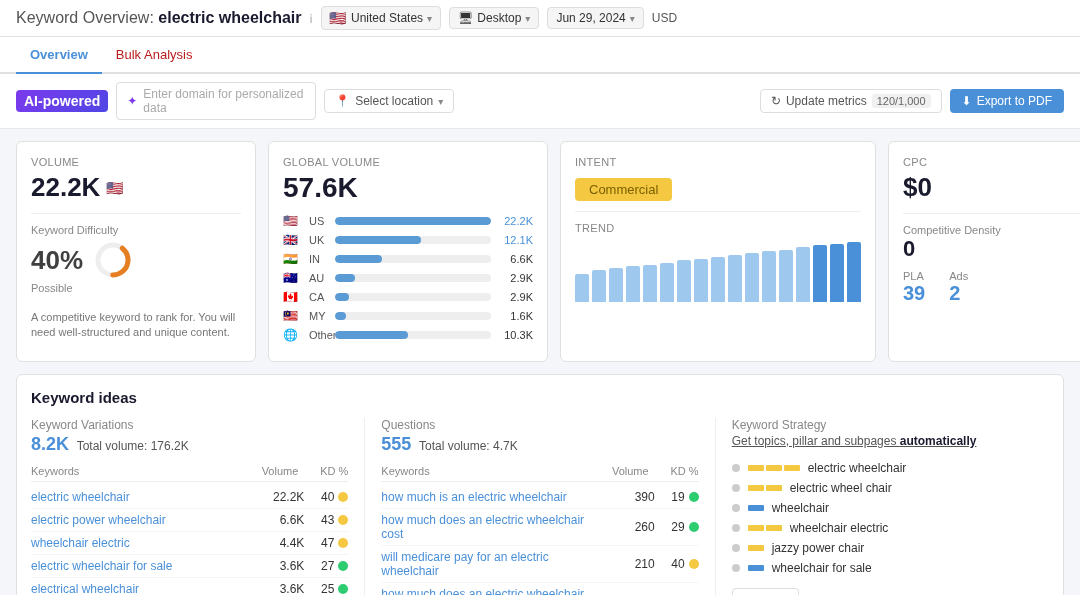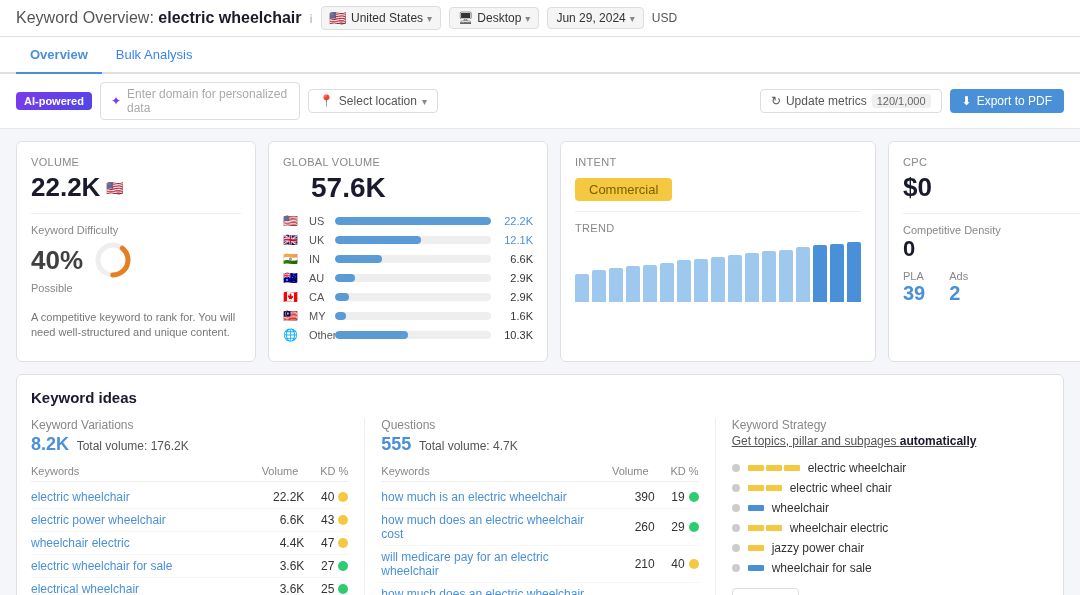--- a/index.html
+++ b/index.html
@@ -7,25 +7,25 @@
 
     .top-bar { background: #fff; border-bottom: 1px solid #e0e0e0; padding: 6px 16px; display: flex; align-items: center; gap: 8px; }
     .page-title { font-size: 16px; font-weight: 600; color: #1a1a2e; }
     .page-title span { font-weight: 400; color: #555; text-align: center; }
     .info-icon { color: #aaa; font-size: 12px; cursor: pointer; }
     .toolbar-pill { display: flex; align-items: center; gap: 4px; background: #f5f5f5; border: 1px solid #ddd; border-radius: 4px; padding: 3px 8px; font-size: 12px; cursor: pointer; color: #333; }
     .toolbar-pill .flag { font-size: 14px; }
     .toolbar-pill .chevron { font-size: 10px; color: #888; }
 
     .nav-tabs { background: #fff; border-bottom: 2px solid #e0e0e0; padding: 0 16px; display: flex; gap: 0; }
-    .nav-tab { padding: 10px 14px; font-size: 13px; cursor: pointer; color: #3b82f6; border-bottom: 2px solid transparent; margin-bottom: -2px; }
+    .nav-tab { padding: 10px 14px; font-size: 13px; cursor: pointer; color: #b91c1c; border-bottom: 2px solid transparent; margin-bottom: -2px; }
     .nav-tab.active { color: #4a90d9; border-bottom-color: #4a90d9; font-weight: 600; }
 
     .action-bar { background: #fff; padding: 8px 16px; display: flex; align-items: center; gap: 8px; border-bottom: 1px solid #e8e8e8; }
-    .ai-badge { background: linear-gradient(135deg, #7c3aed, #4f46e5); color: #fff; padding: 3px 8px; border-radius: 4px; font-size: 11px; font-weight: 600; }
+    .ai-badge { background: linear-gradient(135deg, #7c3aed, #4f46e5); color: #fff; padding: 3px 8px; border-radius: 4px; font-size: 14px; font-weight: 600; }
     .domain-input { display: flex; align-items: center; gap: 6px; border: 1px solid #ddd; border-radius: 4px; padding: 4px 10px; font-size: 12px; color: #999; background: #fff; cursor: text; flex: 0 0 auto; width: 200px; }
     .location-btn { display: flex; align-items: center; gap: 5px; border: 1px solid #ddd; border-radius: 4px; padding: 4px 10px; font-size: 12px; color: #555; background: #fff; cursor: pointer; }
     .spacer { flex: 1; }
     .update-btn { display: flex; align-items: center; gap: 5px; border: 1px solid #ddd; border-radius: 4px; padding: 4px 10px; font-size: 12px; color: #555; background: #fff; cursor: pointer; }
     .quota-badge { background: #f0f0f0; border-radius: 3px; padding: 1px 5px; font-size: 11px; color: #666; }
     .export-btn { display: flex; align-items: center; gap: 5px; background: #4a90d9; color: #fff; border: none; border-radius: 4px; padding: 5px 12px; font-size: 12px; cursor: pointer; }
 
     .main-content { padding: 12px 16px; display: flex; flex-direction: column; gap: 12px; }
 
     .metrics-row { display: flex; gap: 12px; }
@@ -41,21 +41,21 @@
     .card-value { font-size: 26px; font-weight: 700; color: #1a1a2e; display: flex; align-items: center; gap: 6px; }
     .us-flag { font-size: 14px; }
     .kd-label { font-size: 11px; color: #888; margin-bottom: 4px; }
     .kd-row { display: flex; align-items: center; gap: 10px; }
     .kd-value { font-size: 26px; font-weight: 700; color: #404040; }
     .kd-ring { width: 40px; height: 40px; position: relative; }
     .kd-ring svg { width: 40px; height: 40px; }
     .kd-possible { font-size: 11px; color: #888; margin-top: 2px; }
     .kd-desc { font-size: 11px; color: #777; margin-top: 16px; line-height: 1.4; }
 
-    .global-vol-val { font-size: 28px; font-weight: 700; color: #1a1a2e; margin-bottom: 10px; margin-left: 28px; }
+    .global-vol-val { font-size: 28px; font-weight: 700; color: #1a1a2e; margin-bottom: 10px; }
 
     .bar-table { width: 100%; }
     .bar-row { display: flex; align-items: center; gap: 6px; margin-bottom: 5px; }
     .bar-flag { font-size: 12px; width: 20px; }
     .bar-label { font-size: 11px; color: #555; width: 20px; }
     .bar-track { flex: 1; height: 8px; background: #eee; border-radius: 4px; overflow: hidden; }
     .bar-fill { height: 100%; background: #5b9bd5; border-radius: 4px; }
     .bar-val { font-size: 11px; color: #333; width: 36px; text-align: right; font-weight: 500; }
     .bar-val.highlight { color: #4a90d9; }
 

